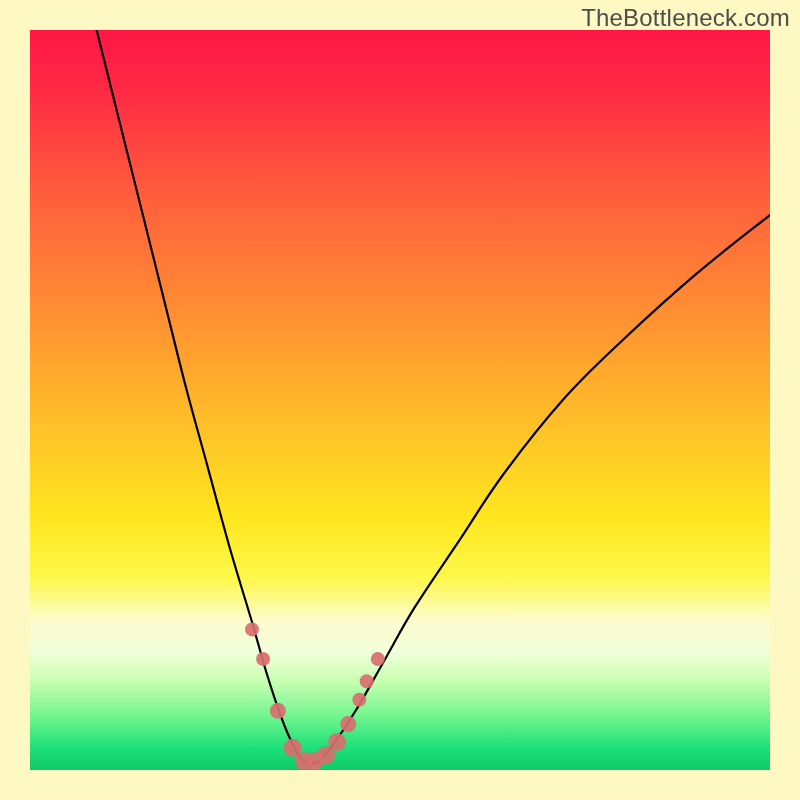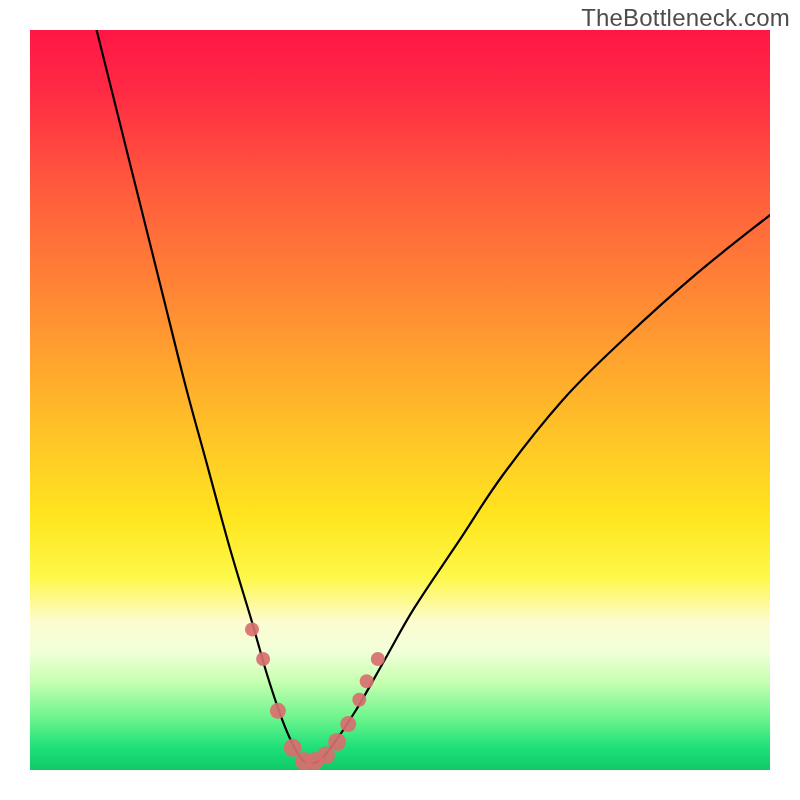--- a/index.html
+++ b/index.html
@@ -9,21 +9,21 @@
     height: 800px;
     background: #000;
     overflow: hidden;
     font-family: Arial, Helvetica, sans-serif;
   }
   .frame {
     position: absolute;
     top: 0; left: 0;
     width: 800px;
     height: 800px;
-    background: #ffffff;
+    background: #fef9c3;
   }
   .plot {
     position: absolute;
     top: 30px;
     left: 30px;
     width: 740px;
     height: 740px;
     background: linear-gradient(
       to bottom,
       #ff1646 0%,

